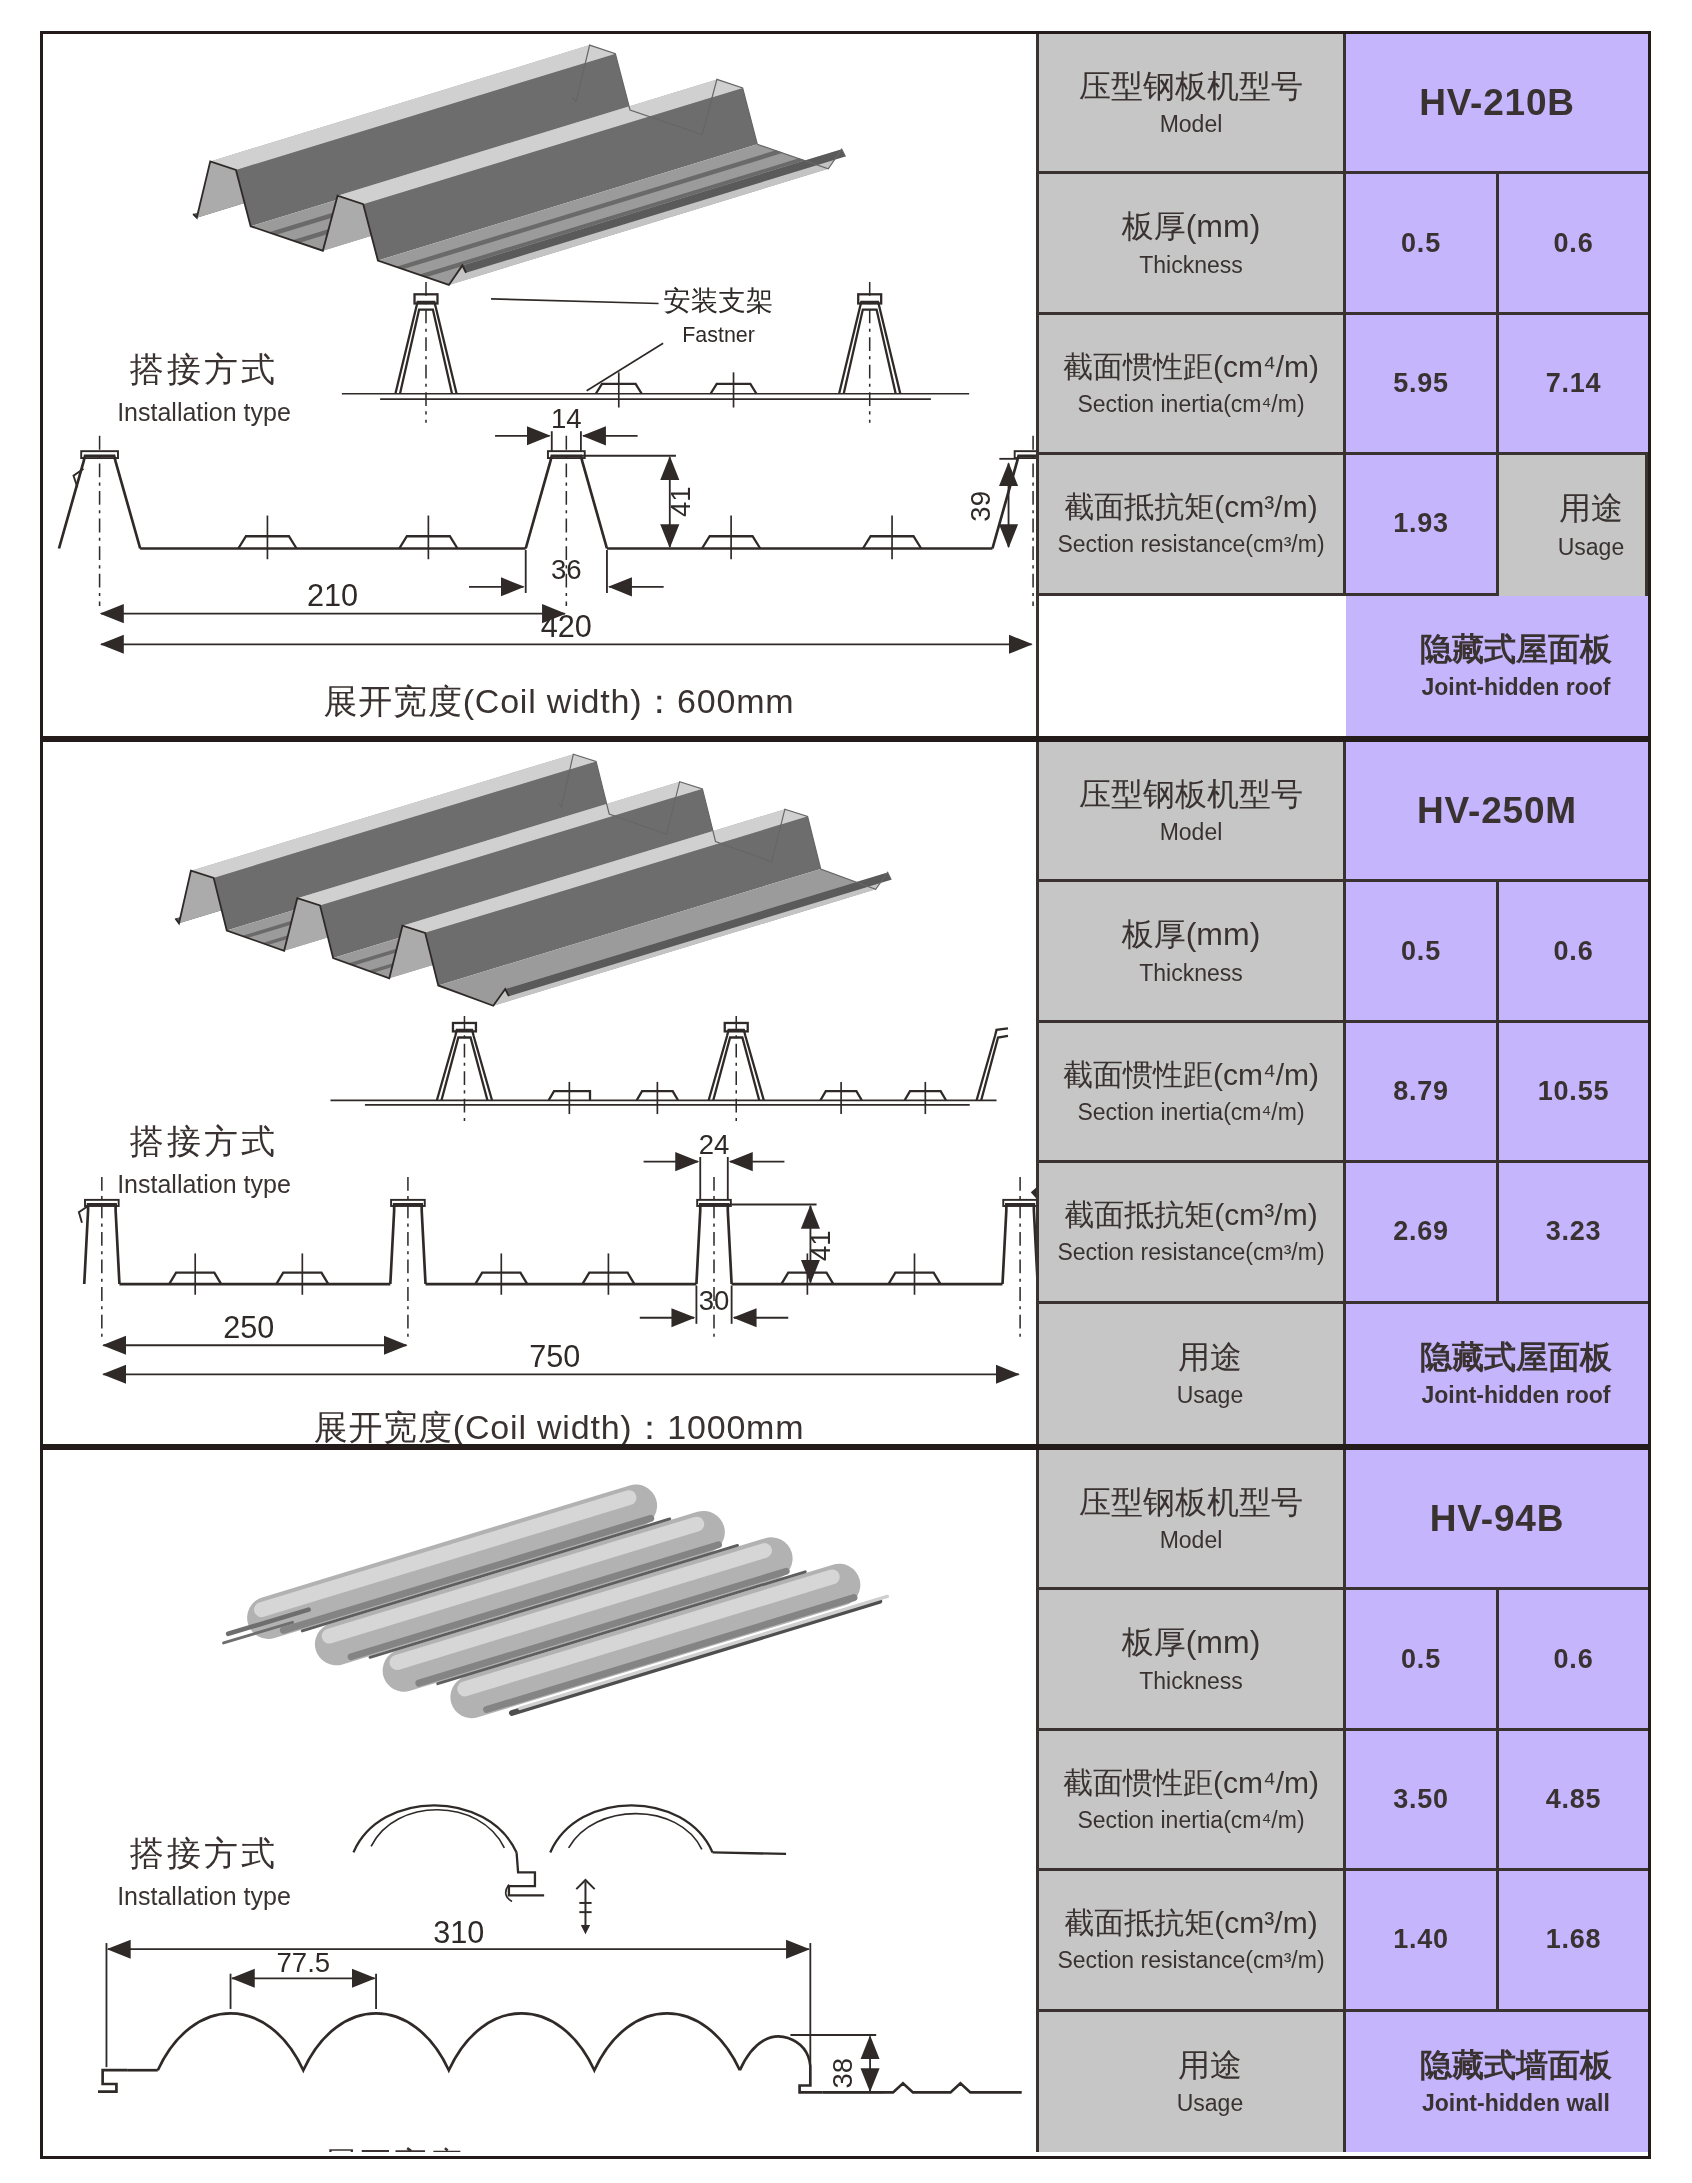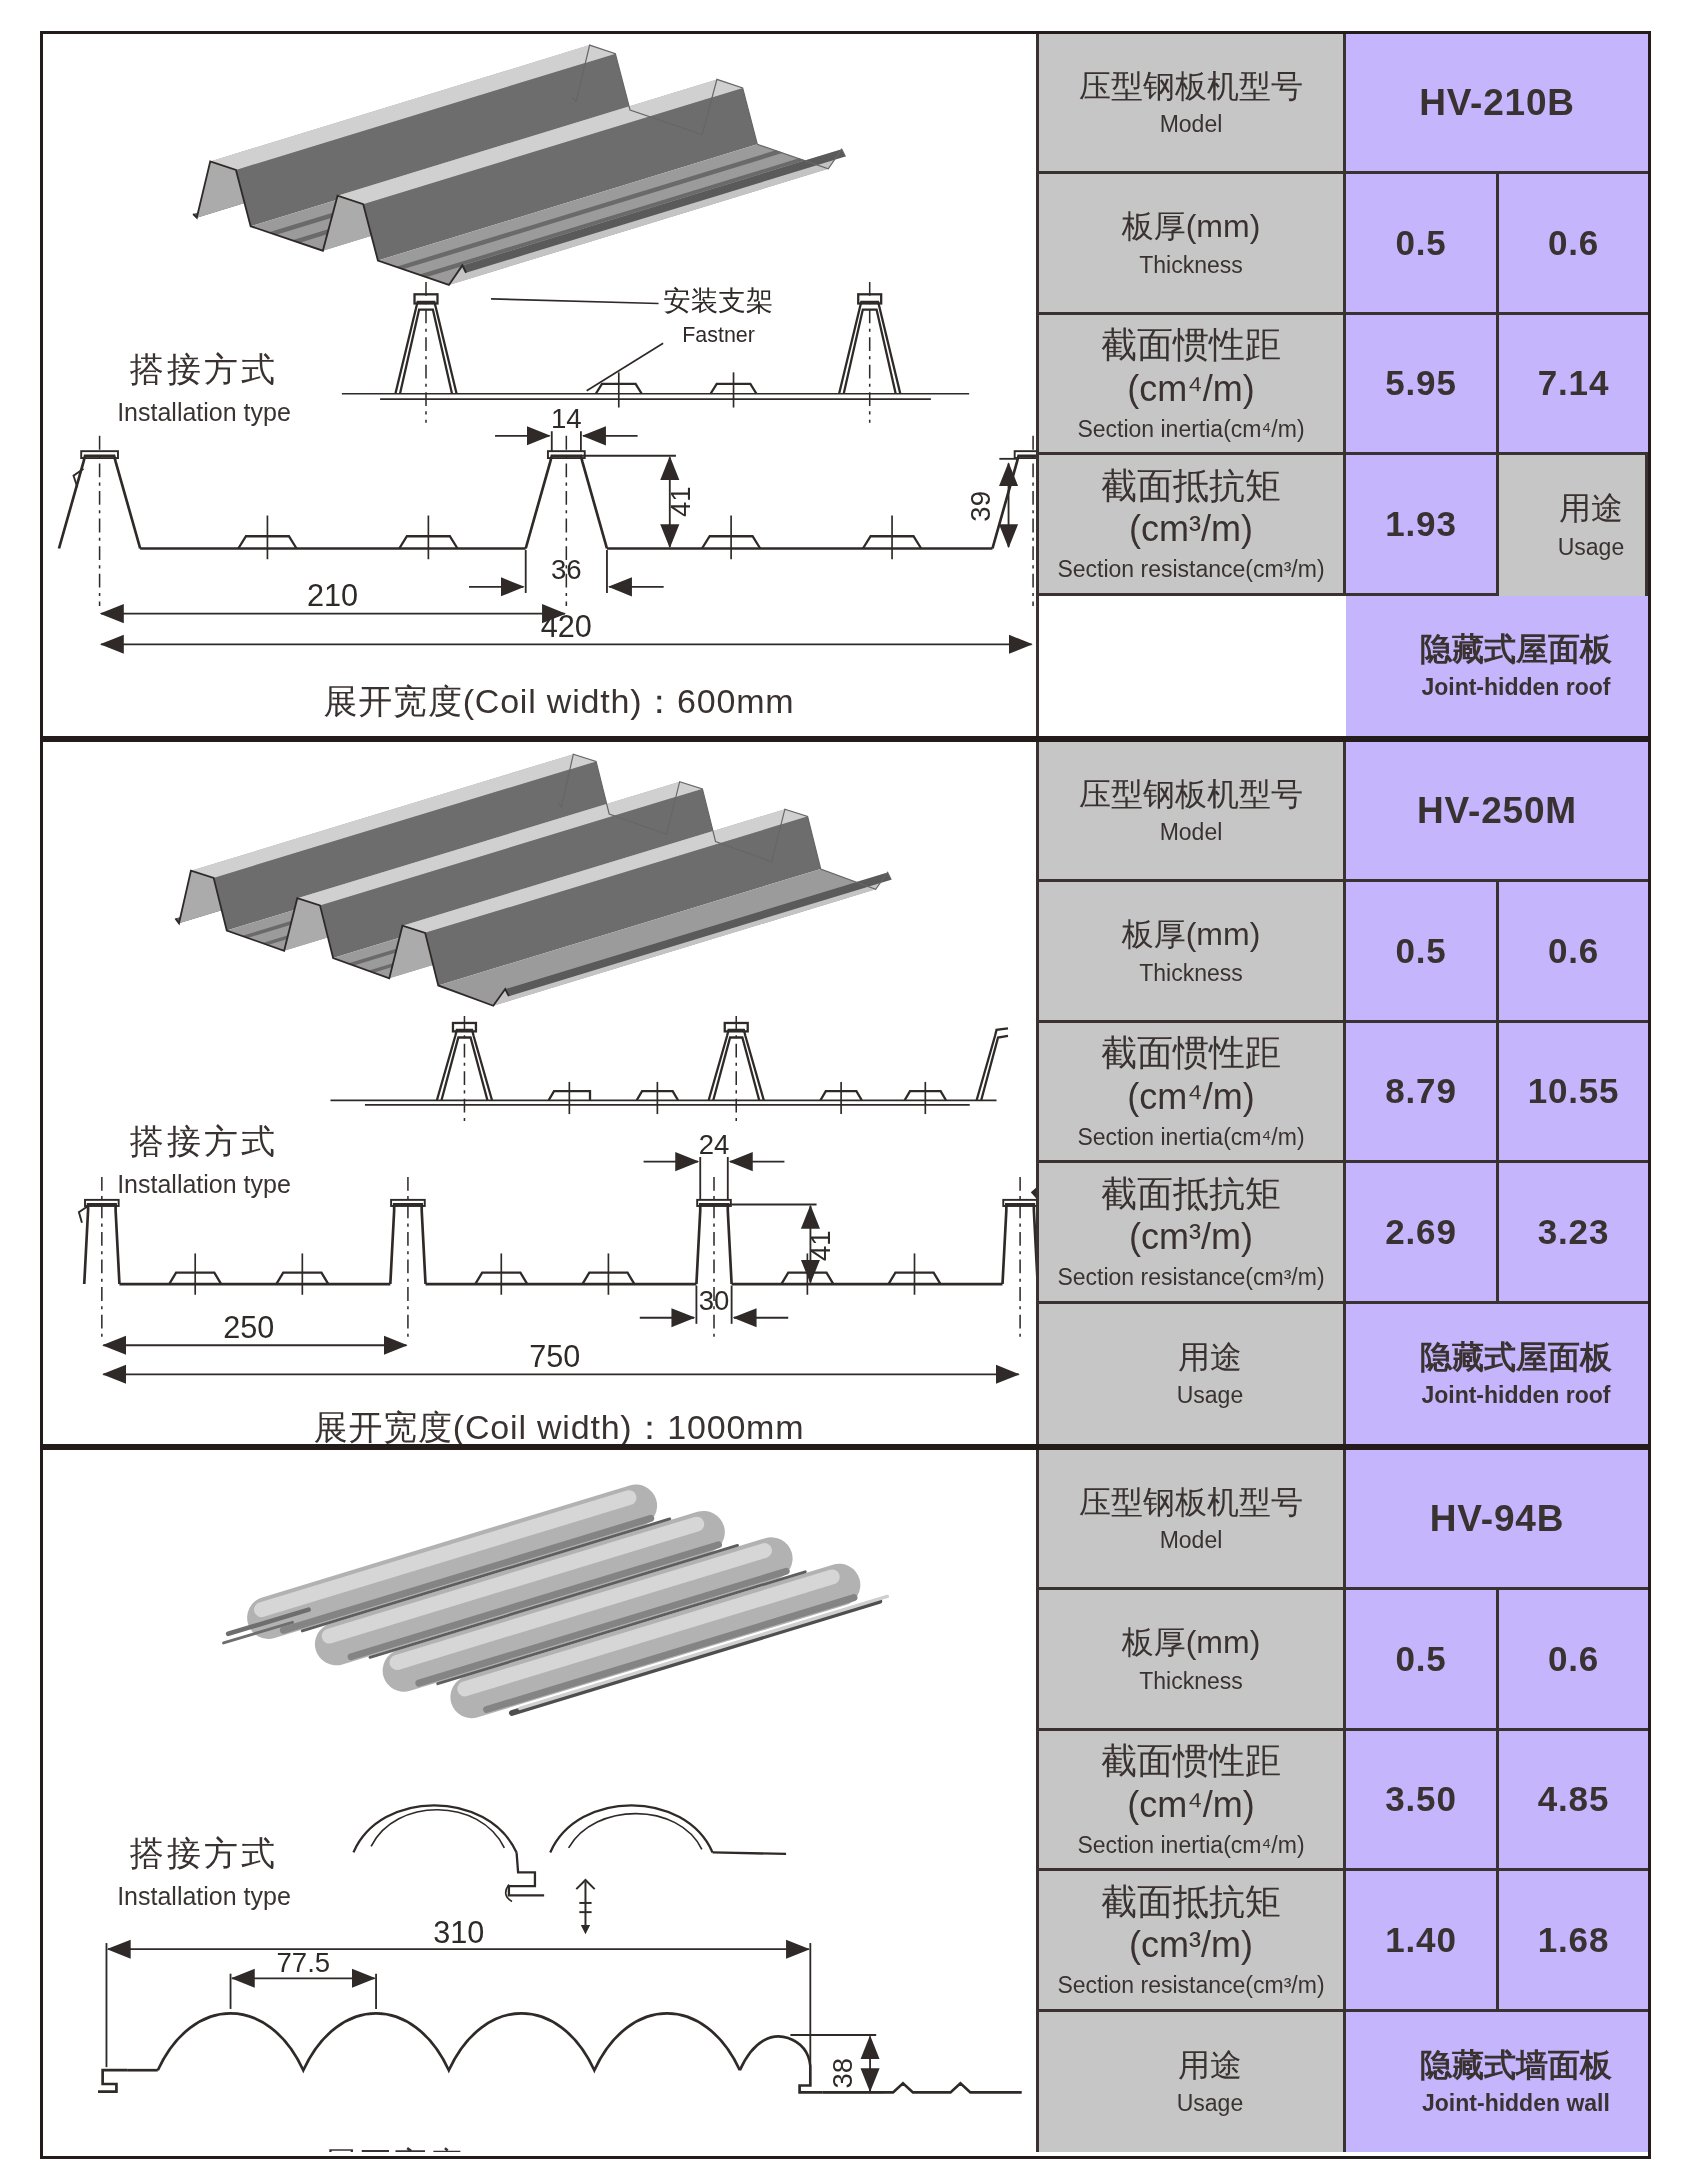--- a/index.html
+++ b/index.html
@@ -9,23 +9,23 @@
   .section + .section{border-top:6.9px solid #241c1a;}
   .drawing{position:relative;width:993px;background:#fff;flex:none;overflow:hidden;}
   .spec-table{flex:1;border-left:3.1px solid #3a3231;display:grid;grid-template-columns:307px 153px 1fr;grid-template-rows:repeat(5,1fr);}
   .cell{display:flex;flex-direction:column;align-items:center;justify-content:center;text-align:center;box-sizing:border-box;border-bottom:3.1px solid #3a3231;padding:3.1px 6.1px;}
   .hcell{background:#c6c6c6;border-right:3.1px solid #3a3231;}
   .vcell{background:#c4b5fd;font-weight:bold;}
   .vcell.mid{border-right:3.1px solid #3a3231;}
   .vcell.span2{grid-column:2/4;}
   .row5{border-bottom:none;padding-left:44px;}
   .cn{font-size:32px;line-height:1.2;}
-  .cn.long{font-size:36px;}
+  .cn.long{font-size:30px;}
   .en{font-size:23px;line-height:1.2;margin-top:6.1px;}
-  .val{font-size:35px;letter-spacing:0.8px;}
+  .val{font-size:27px;letter-spacing:0.8px;}
   .val.model{font-size:37px;}
   .lap{position:absolute;left:23px;width:276px;text-align:center;}
   .lap .cnl{font-size:34px;letter-spacing:3.1px;}
   .lap .enl{font-size:25px;margin-top:4.6px;}
   .caption{position:absolute;left:41px;width:950px;text-align:center;font-size:34px;letter-spacing:0.8px;}
   svg{position:absolute;overflow:visible;}
   svg text{font-family:"Liberation Sans","DejaVu Sans",sans-serif;fill:#2f2a28;}
   .ln{stroke:#2f2a28;fill:none;}
   .profile{stroke-width:3.5;}
   .thin{stroke-width:2.2;}

